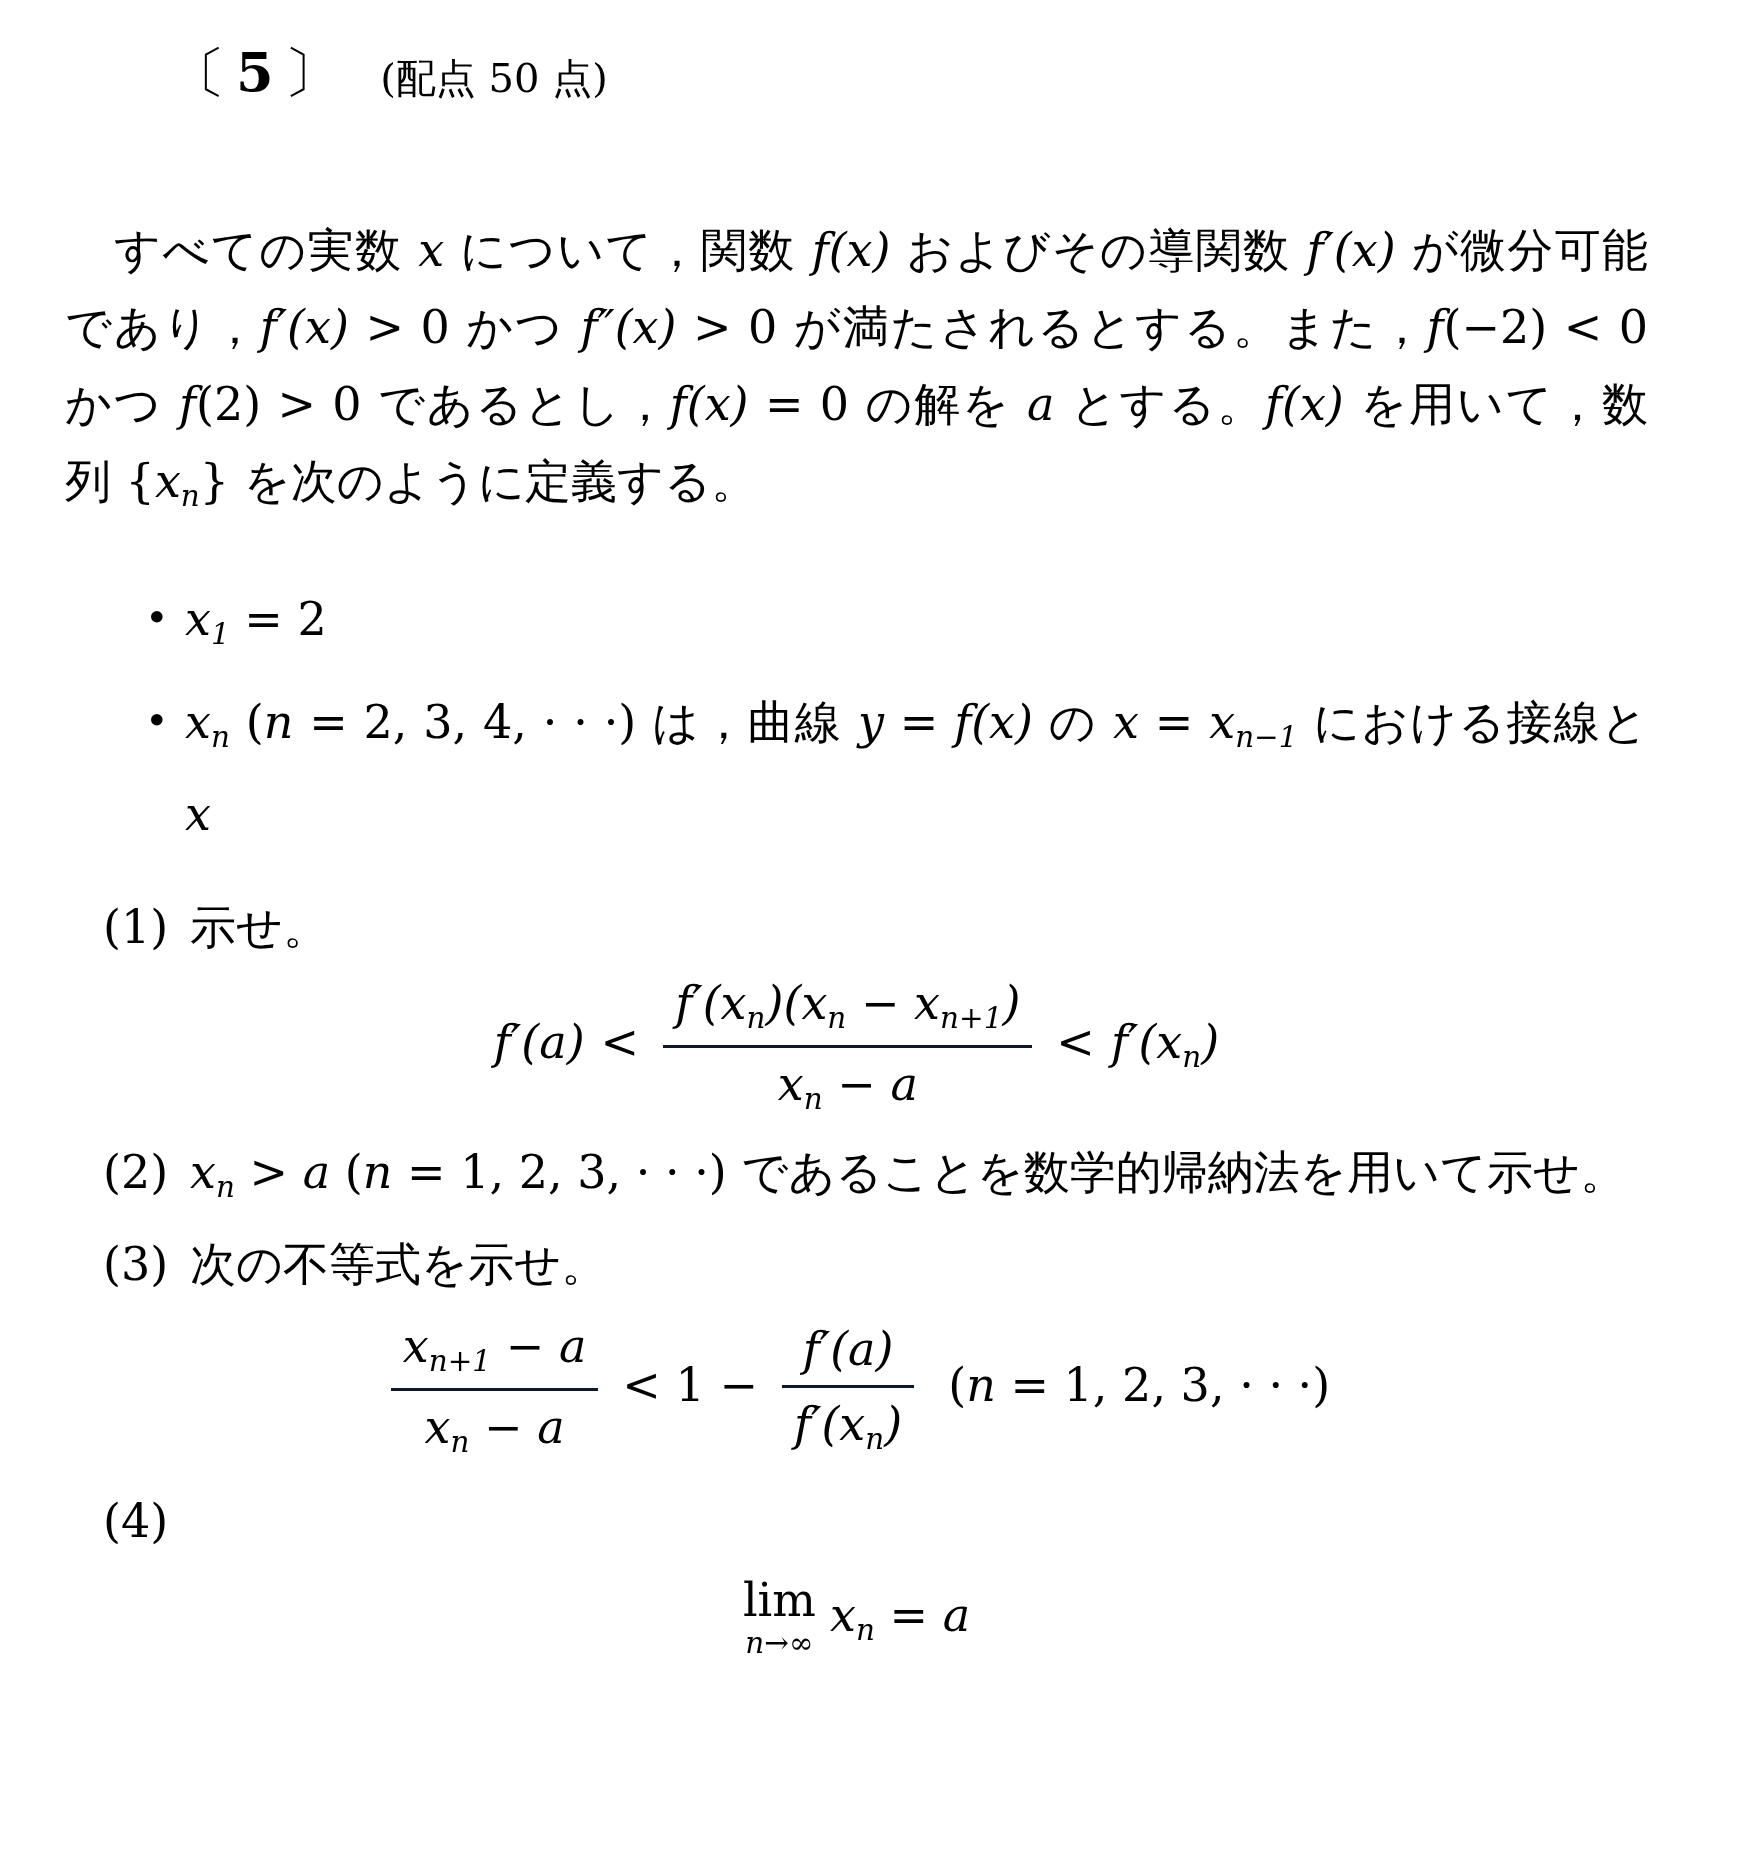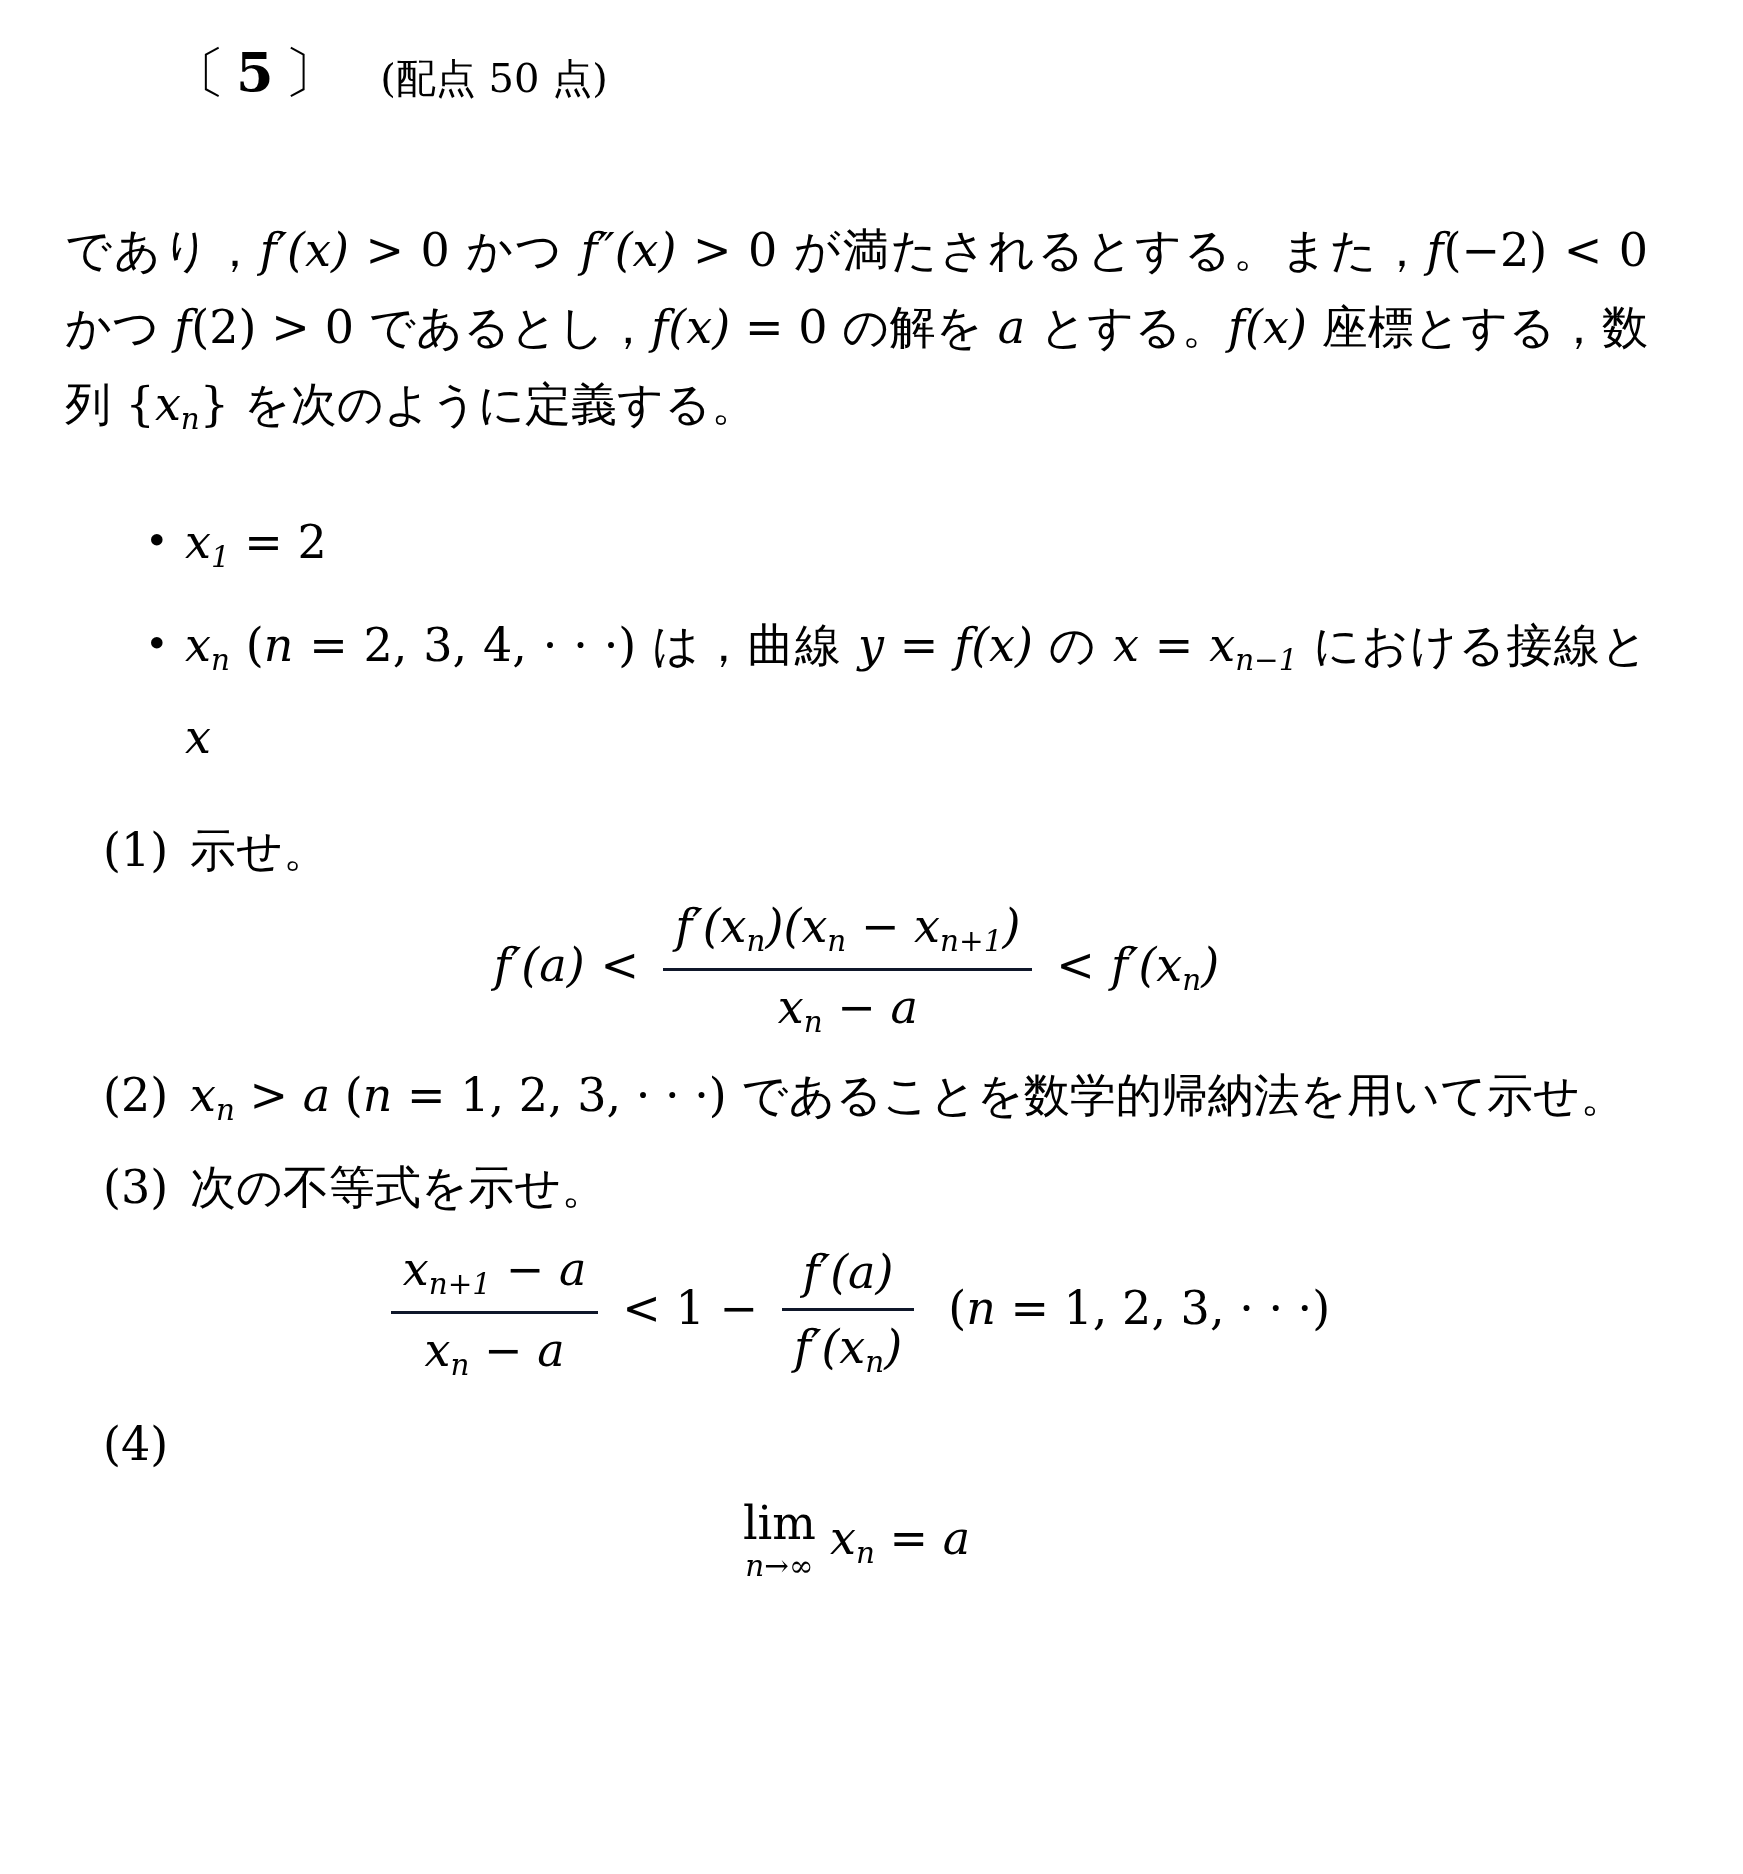--- a/index.html
+++ b/index.html
@@ -48,22 +48,23 @@
 <body>
 
 <div class="page">
 
   <div class="header">
     <span class="pnum-bracket">〔</span><span class="pnum-num">5</span><span class="pnum-bracket">〕</span>
     <span class="points">(配点 50 点)</span>
   </div>
 
   <div class="intro">
+    <div class="tline just indent1"><span>すべての実数 </span><span class="mi">x</span><span> について，関数 </span><span class="mi">f(x)</span><span> およびその導関数 </span><span class="mi">f′(x)</span><span> が微分可能</span></div>
     <div class="tline just"><span>であり，</span><span class="mi">f′(x)</span><span> &gt; 0 かつ </span><span class="mi">f″(x)</span><span> &gt; 0 が満たされるとする。また，</span><span class="mi">f</span><span>(−2) &lt; 0</span></div>
-    <div class="tline just"><span>かつ </span><span class="mi">f</span><span>(2) &gt; 0 であるとし，</span><span class="mi">f(x)</span><span> = 0 の解を </span><span class="mi">a</span><span> とする。</span><span class="mi">f(x)</span><span> 座標とする，数</span></div>
+    <div class="tline just"><span>かつ </span><span class="mi">f</span><span>(2) &gt; 0 であるとし，</span><span class="mi">f(x)</span><span> = 0 の解を </span><span class="mi">a</span><span> とする。</span><span class="mi">f(x)</span><span> を用いて，数</span></div>
     <div class="tline"><span>列 {</span><span class="mi">x</span><span class="msub">n</span><span>} を次のように定義する。</span></div>
   </div>
 
   <div class="bullets">
     <div class="bullet-item">
       <span class="bullet-dot">•</span>
       <div class="tline"><span class="mi">x</span><span class="msub">1</span><span> = 2</span></div>
     </div>
     <div class="bullet-item second">
       <span class="bullet-dot">•</span>

